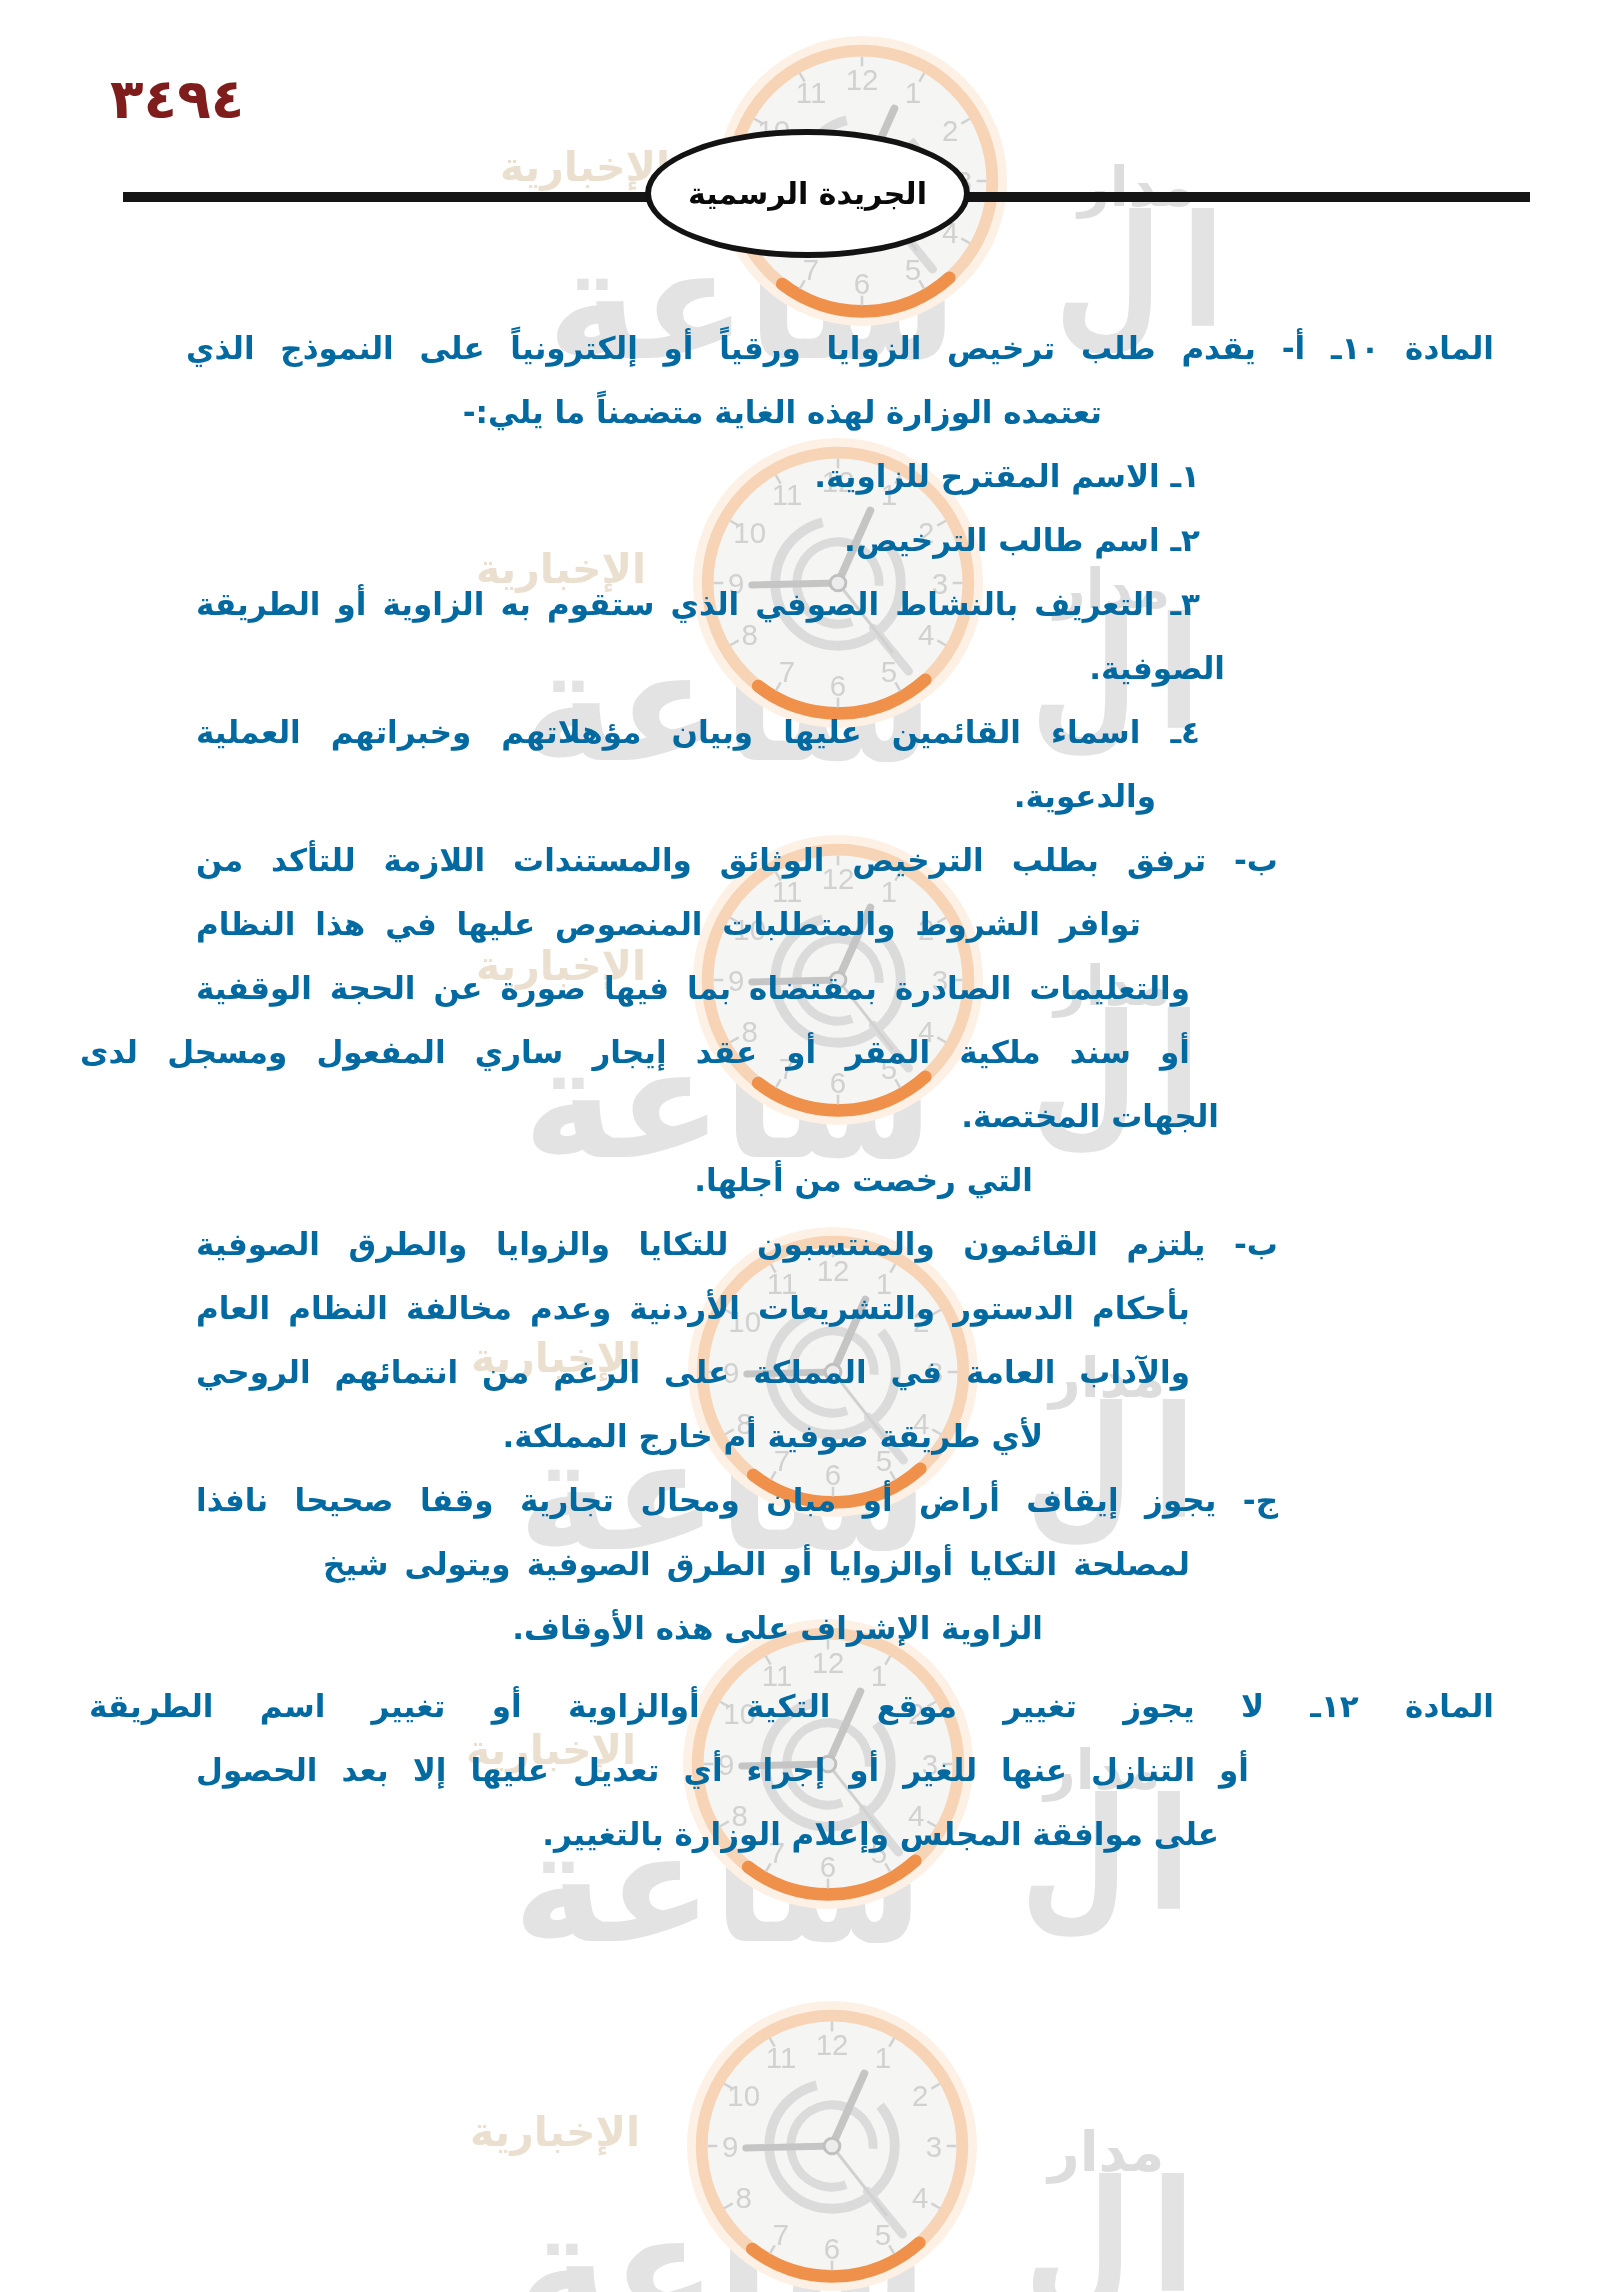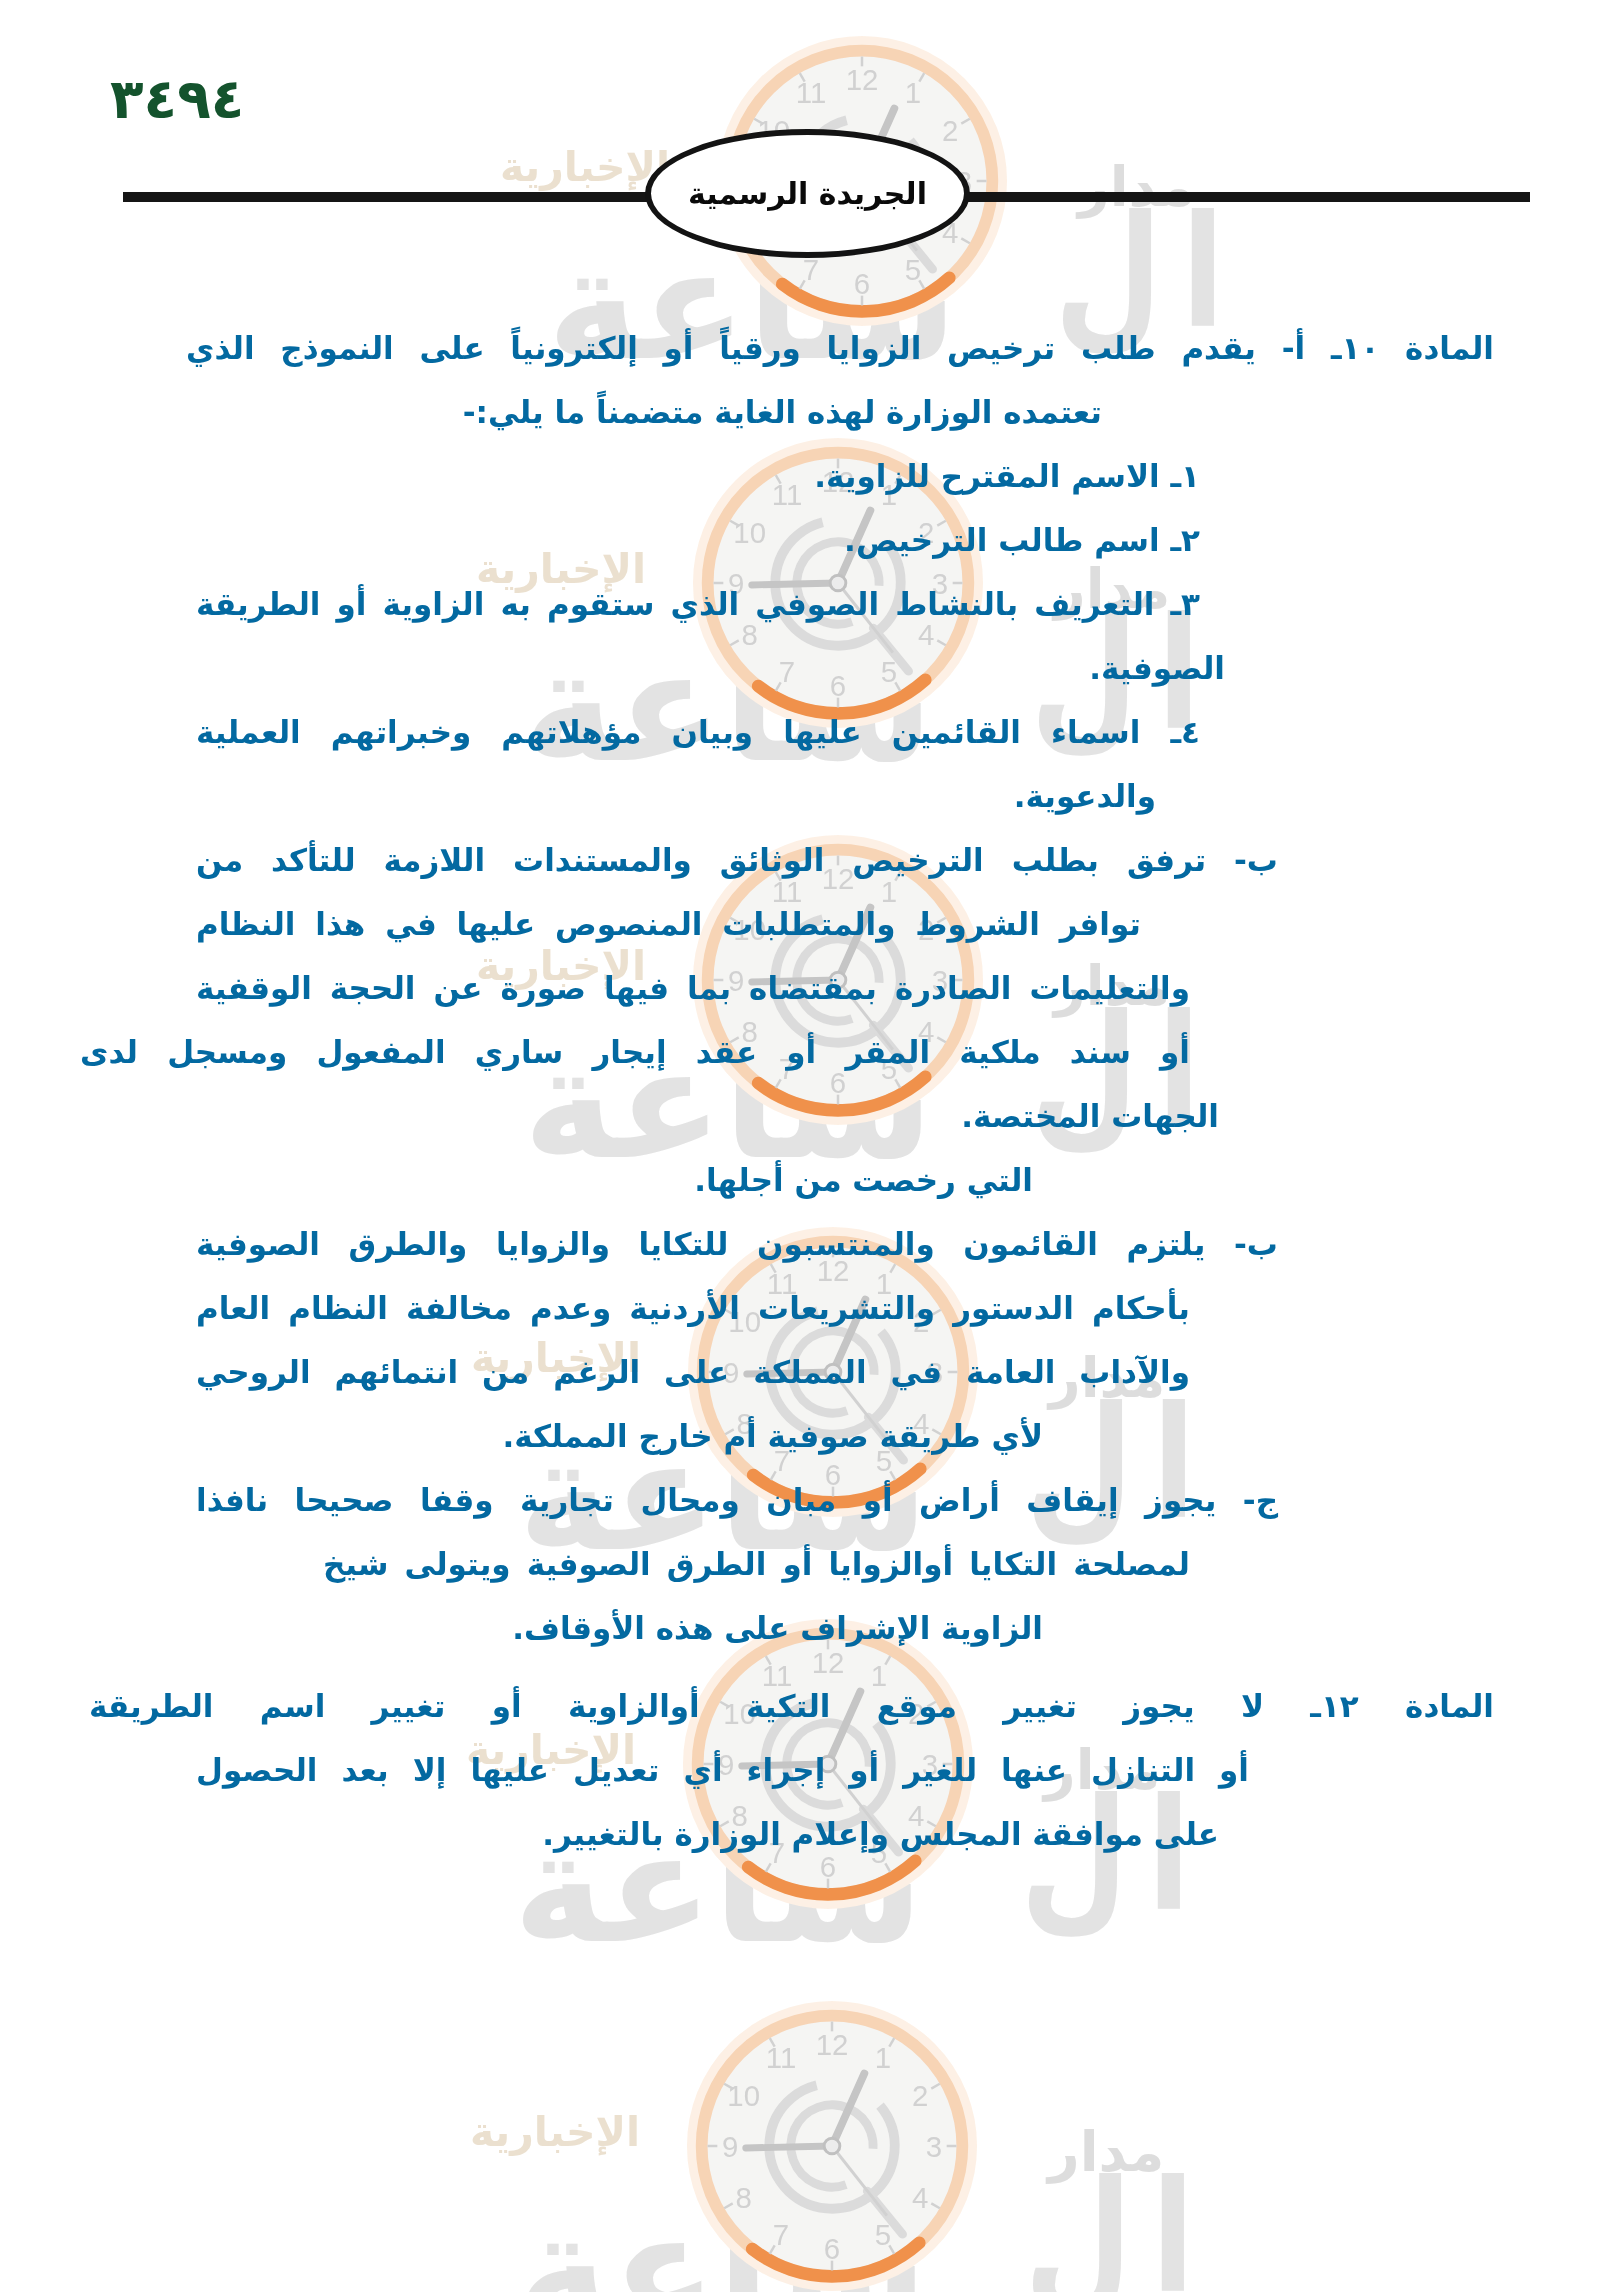--- a/index.html
+++ b/index.html
@@ -12,21 +12,21 @@
   .wm-layer{position:absolute;inset:0;z-index:0;}
   .wm-tile{position:absolute;width:765px;height:627px;opacity:.95;}
   .wm-clock{position:absolute;left:284px;top:83px;}
   .wm-sub{position:absolute;left:69px;top:192px;font-size:41px;font-weight:bold;color:#eadfcd;}
   .wm-top{position:absolute;left:647px;top:204px;font-size:55px;font-weight:bold;color:#dcdcdc;}
   .wm-big{position:absolute;font-size:155px;font-weight:bold;color:#e2e2e2;line-height:1;white-space:nowrap;}
   .wm-big-right{left:632px;top:257px;font-family:Liberation Mono, monospace;}
   .wm-big-left{left:116px;top:276px;}
   
   .page-num{position:absolute;left:110px;top:67px;z-index:4;
-    font-size:55px;font-weight:bold;color:#14532d;}
+    font-size:55px;font-weight:bold;color:#7f1d1d;}
   .rule{position:absolute;left:123px;top:192px;width:1407px;height:9.8px;background:#151515;z-index:2;}
   .oval{position:absolute;left:645px;top:129px;width:325px;height:129px;
     border:6.9px solid #131313;border-radius:50%;background:#ffffff;z-index:3;
     display:flex;align-items:center;justify-content:center;box-sizing:border-box;}
   .oval-label{font-size:30px;font-weight:bold;color:#0a0a0a;}
   
   .doc-body{position:absolute;inset:0;z-index:5;direction:rtl;padding-top:316px;}
   .line{height:64px;line-height:64px;font-size:31px;font-weight:bold;color:#0369a1;
     text-align:right;white-space:nowrap;}
   .line.just{white-space:normal;text-align:justify;text-align-last:justify;overflow:hidden;}

